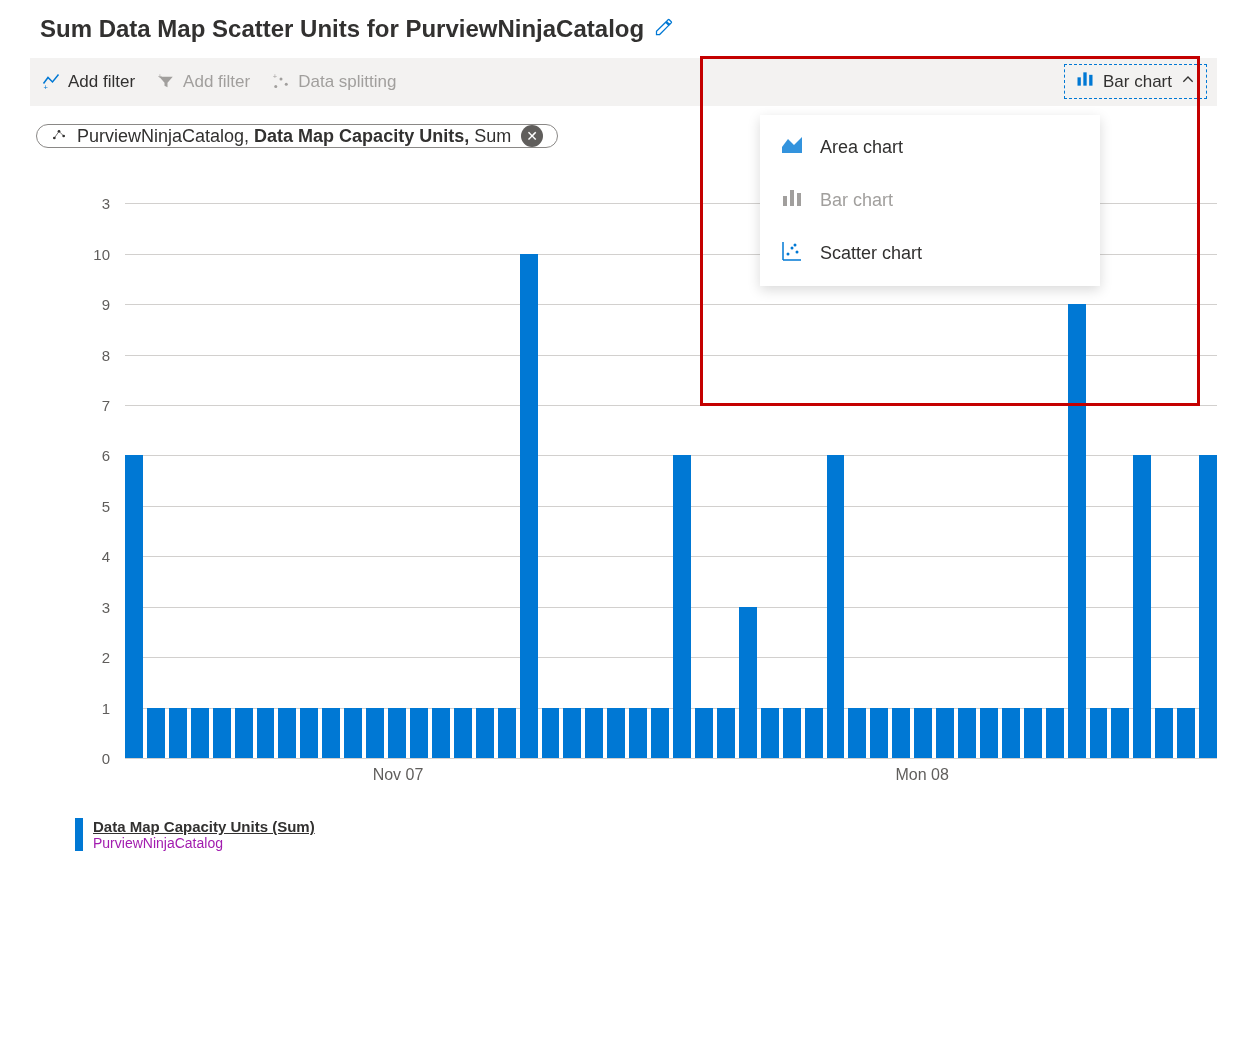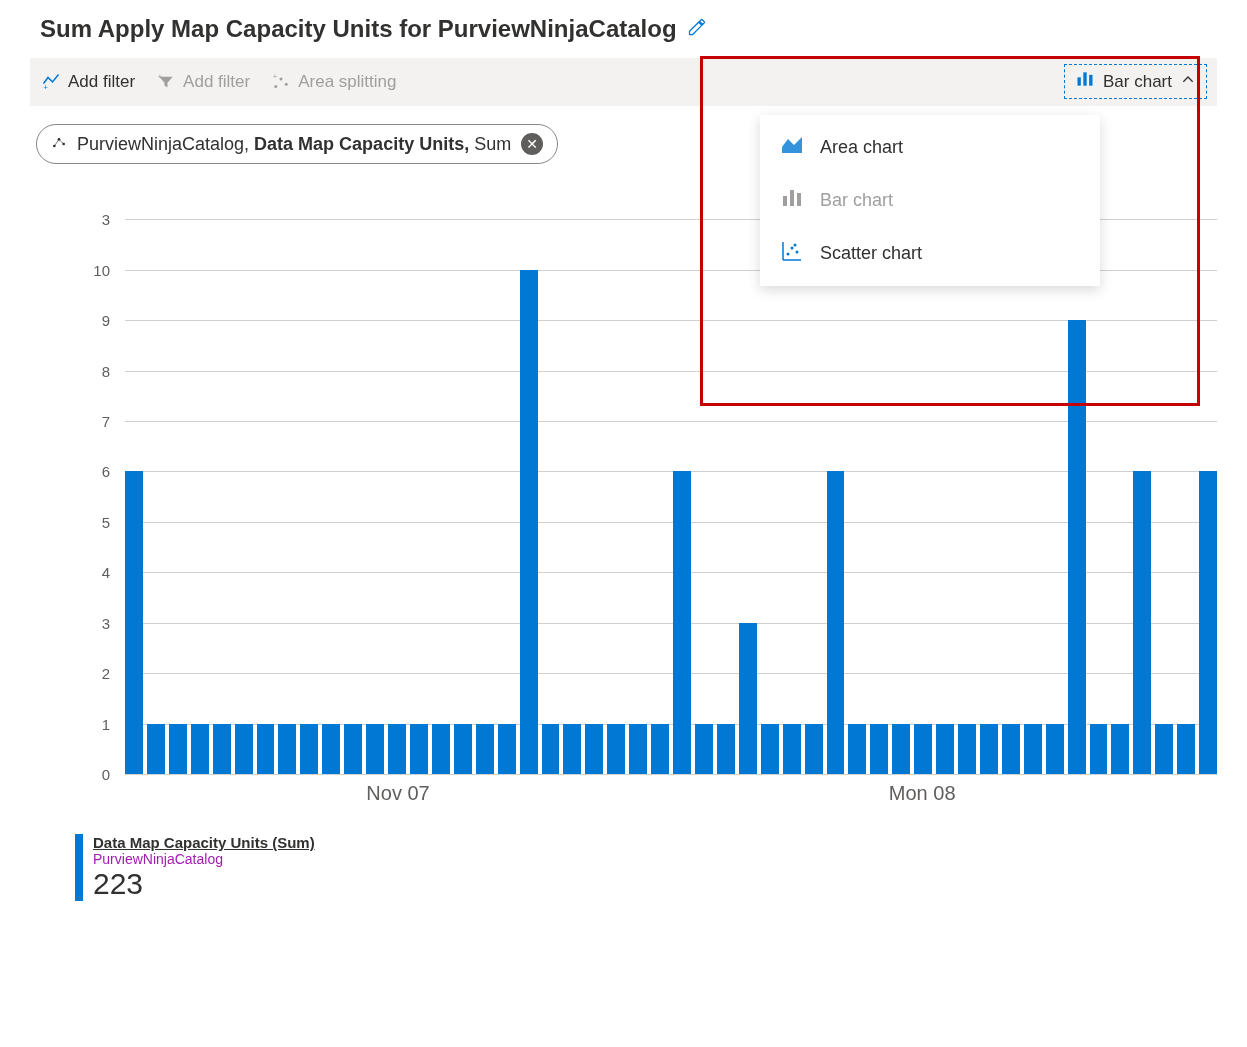--- a/index.html
+++ b/index.html
@@ -68,21 +68,21 @@
       z-index: 50;
     }
     .metric-chip-row {
       padding: 18px 0 10px 6px;
     }
     .metric-chip {
       display: inline-flex;
       align-items: center;
       border: 1px solid #8a8886;
       border-radius: 24px;
-      padding: 8px 14px;
+      padding: 0 14px;
       font-size: 18px;
       gap: 10px;
     }
     .metric-chip .dot-icon svg { width:16px; height:16px; }
     .metric-chip .bold { font-weight: 700; }
     .metric-chip .remove {
       width: 22px; height: 22px;
       border-radius: 50%;
       background: #605e5c;
       color: #fff;
@@ -157,21 +157,21 @@
     }
     .x-axis {
       position: absolute;
       left: 55px;
       right: 0;
       bottom: 0;
       height: 40px;
     }
     .x-tick {
       position: absolute;
-      font-size: 20px;
+      font-size: 16px;
       color: #605e5c;
       transform: translateX(-50%);
       top: 8px;
     }
     .legend-block {
       display: flex;
       gap: 10px;
       margin-top: 20px;
       margin-left: 45px;
     }
@@ -181,21 +181,21 @@
       align-self: stretch;
     }
     .legend-text .t1 { font-size: 15px; font-weight: 700; text-decoration: underline; }
     .legend-text .t2 { font-size: 14px; color: #a21caf; }
     .legend-text .t3 { font-size: 30px; font-weight: 400; }
   </style>
 </head>
 <body>
 
 <div class="title-row">
-  <span class="title-text">Sum Apply Map Capacity Units for PurviewNinjaCatalog</span>
+  <span class="title-text">Sum Data Map Scatter Units for PurviewNinjaCatalog</span>
   <span class="edit-icon">
     <svg viewBox="0 0 24 24">
         <path d="M3 17.25V21h3.75l11-11-3.75-3.75-11 11zM20.7 7.05a1 1 0 0 0 0-1.4l-2.35-2.35a1 1 0 0 0-1.4 0L15 5.25 18.75 9l1.95-1.95z"></path>
       </svg>
   </span>
 </div>
 
 <div class="toolbar">
   <div class="tb-item">
     <span class="tb-icon">
@@ -217,21 +217,21 @@
   </div>
   <div class="tb-item disabled">
     <span class="tb-icon">
       <svg viewBox="0 0 24 24">
           <circle cx="5" cy="18" r="2" fill="#a19f9d"></circle>
           <circle cx="12" cy="8" r="2" fill="#a19f9d"></circle>
           <circle cx="19" cy="15" r="2" fill="#a19f9d"></circle>
           <text x="1" y="8" font-size="10" fill="#a19f9d">+</text>
         </svg>
     </span>
-    <span>Area splitting</span>
+    <span>Data splitting</span>
   </div>
 
   <div class="chart-type-picker">
     <span>
       <svg class="icon" viewBox="0 0 24 24">
           <rect x="3" y="10" width="4" height="10" fill="#0078d4"></rect>
           <rect x="10" y="4" width="4" height="16" fill="#0078d4"></rect>
           <rect x="17" y="7" width="4" height="13" fill="#0078d4"></rect>
         </svg>
     </span>
@@ -376,15 +376,14 @@
       <div class="x-tick" style="left: 25%;">Nov 07</div>
       <div class="x-tick" style="left: 73%;">Mon 08</div>
     </div>
 </div>
 
 <div class="legend-block">
   <div class="legend-bar"></div>
   <div class="legend-text">
     <div class="t1">Data Map Capacity Units (Sum)</div>
     <div class="t2">PurviewNinjaCatalog</div>
-    <div class="t3">223</div>
   </div>
 </div>
 
 </body></html>

